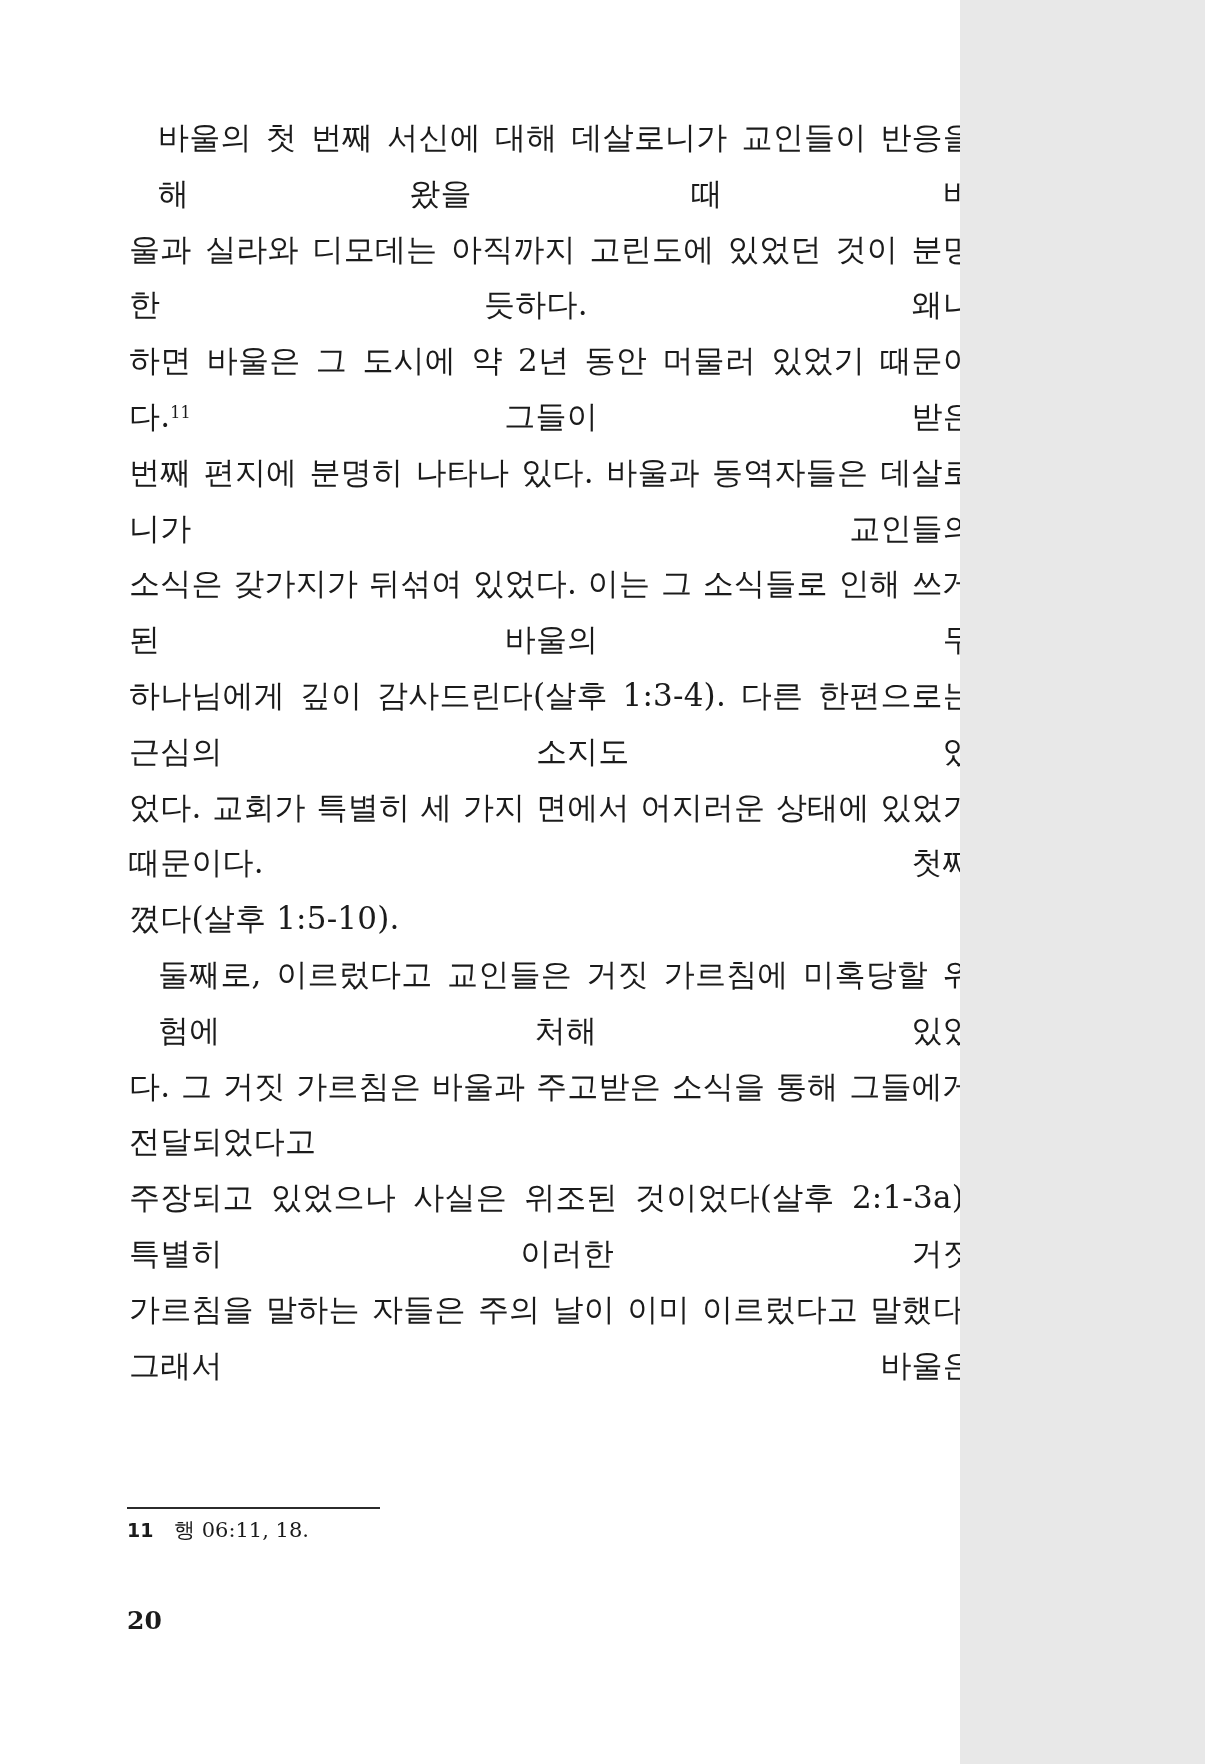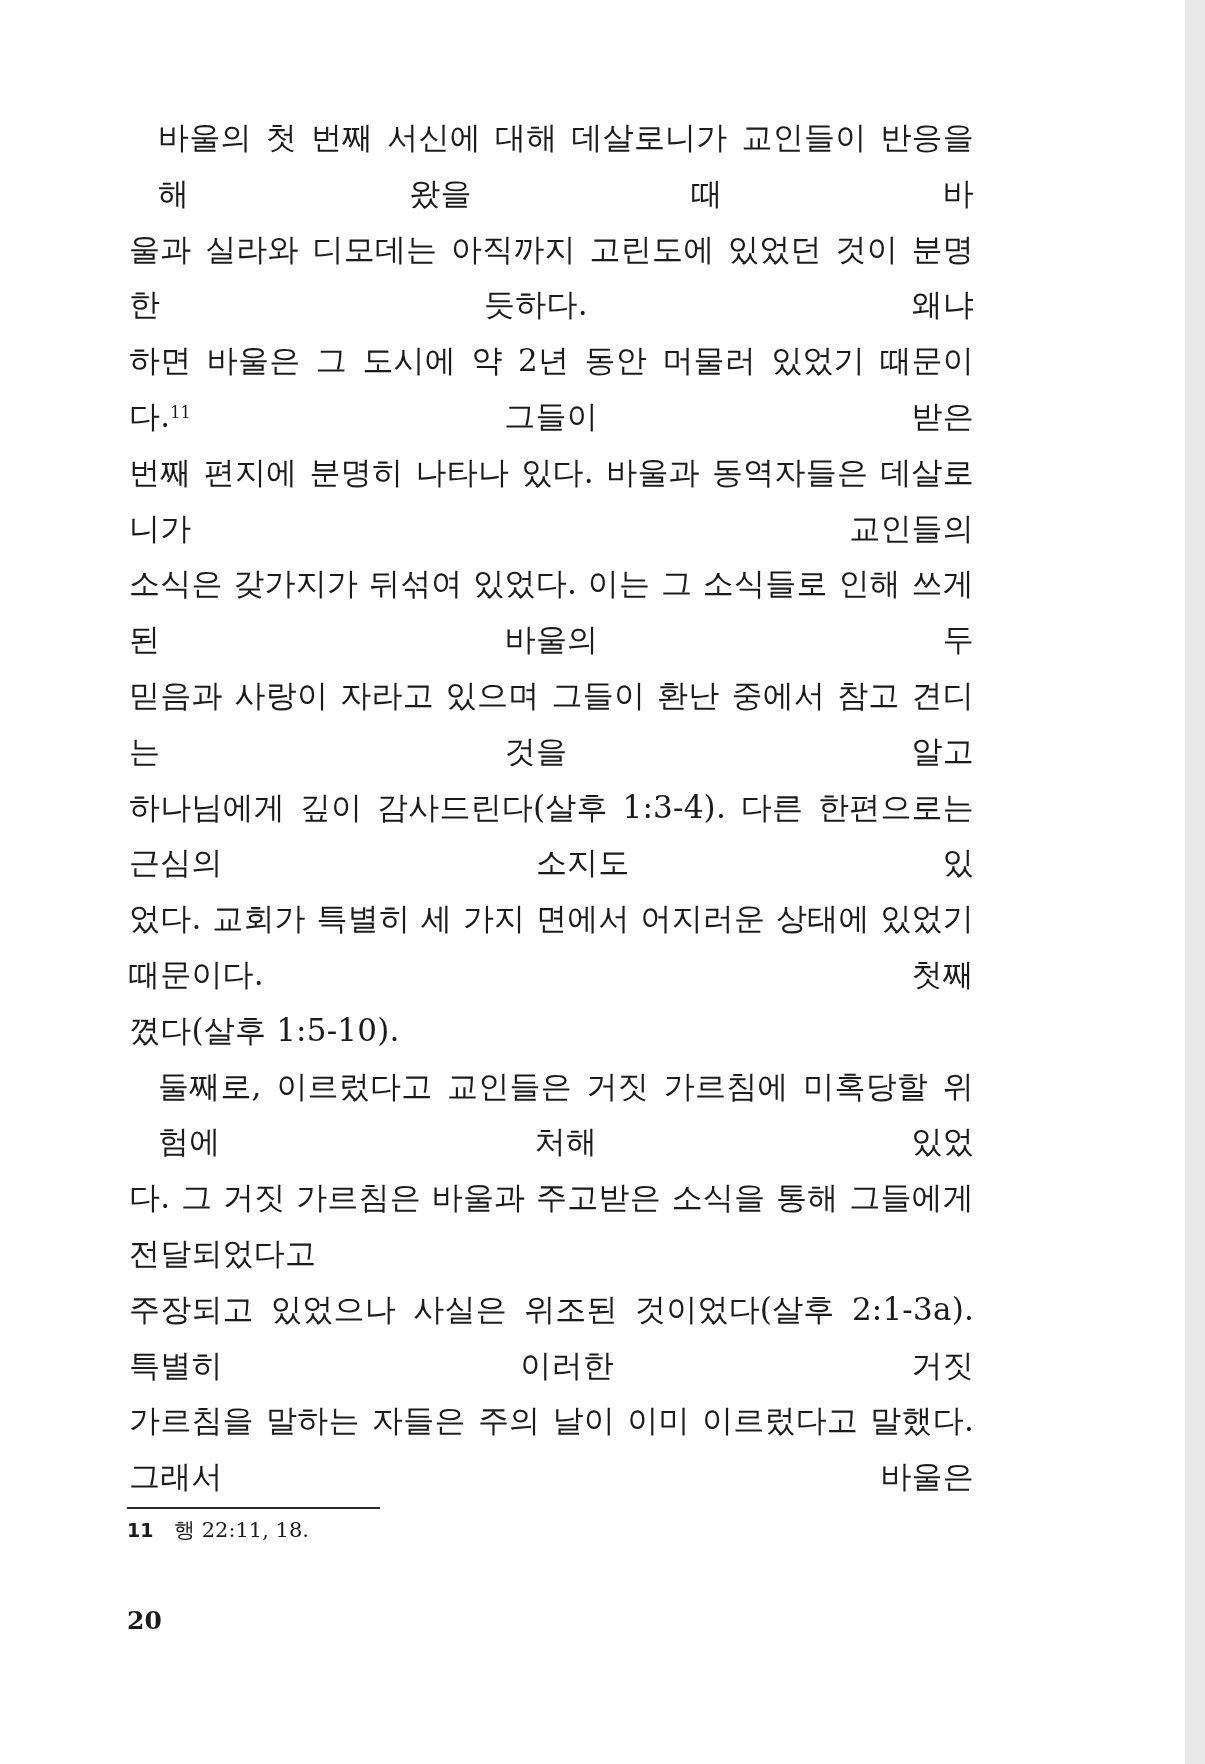--- a/index.html
+++ b/index.html
@@ -1,18 +1,18 @@
 <!DOCTYPE html>
 <html><head>
 <meta charset="utf-8">
 <style>
   html, body { margin: 0; padding: 0; background: #e8e8e8; }
   .page {
     position: relative;
-    width: 1185px;
+    width: 960px;
     height: 1764px;
     background: #ffffff;
     font-family: "DejaVu Serif", "Liberation Serif", serif;
     color: #1b1b1b;
     overflow: hidden;
   }
   .body-text {
     position: absolute;
     left: 129px;
     top: 110px;
@@ -72,37 +72,36 @@
 <div class="page">
 
   <main class="body-text">
 
     <div class="para">
       <div class="line indent">바울의 첫 번째 서신에 대해 데살로니가 교인들이 반응을 해 왔을 때 바</div>
       <div class="line">울과 실라와 디모데는 아직까지 고린도에 있었던 것이 분명한 듯하다. 왜냐</div>
       <div class="line"><span>하면 바울은 그 도시에 약 2년 동안 머물러 있었기 때문이다.</span><sup class="fnref">11</sup><span> 그들이 받은</span></div>
       <div class="line">번째 편지에 분명히 나타나 있다. 바울과 동역자들은 데살로니가 교인들의</div>
       <div class="line">소식은 갖가지가 뒤섞여 있었다. 이는 그 소식들로 인해 쓰게 된 바울의 두</div>
-      <div class="line">믿음과 사랑이 자라고 있으며 그들이 환난 중에서 참고 견디는 것을 알고</div>
       <div class="line">하나님에게 깊이 감사드린다(살후 1:3-4). 다른 한편으로는 근심의 소지도 있</div>
       <div class="line">었다. 교회가 특별히 세 가지 면에서 어지러운 상태에 있었기 때문이다. 첫째</div>
       <div class="line endp">꼈다(살후 1:5-10).</div>
     </div>
 
     <div class="para">
       <div class="line indent">둘째로, 이르렀다고 교인들은 거짓 가르침에 미혹당할 위험에 처해 있었</div>
       <div class="line">다. 그 거짓 가르침은 바울과 주고받은 소식을 통해 그들에게 전달되었다고</div>
       <div class="line">주장되고 있었으나 사실은 위조된 것이었다(살후 2:1-3a). 특별히 이러한 거짓</div>
       <div class="line">가르침을 말하는 자들은 주의 날이 이미 이르렀다고 말했다. 그래서 바울은</div>
 
     </div>
 
   </main>
 
   <div class="fn-rule"></div>
 
   <div class="fn-line">
-    <span class="fn-num">11</span><span class="fn-text">행 22:11, 18.</span>
+    <span class="fn-num">11</span><span class="fn-text">행 06:11, 18.</span>
   </div>
 
   <div class="page-number">20</div>
 
 </div>
 
 </body></html>

